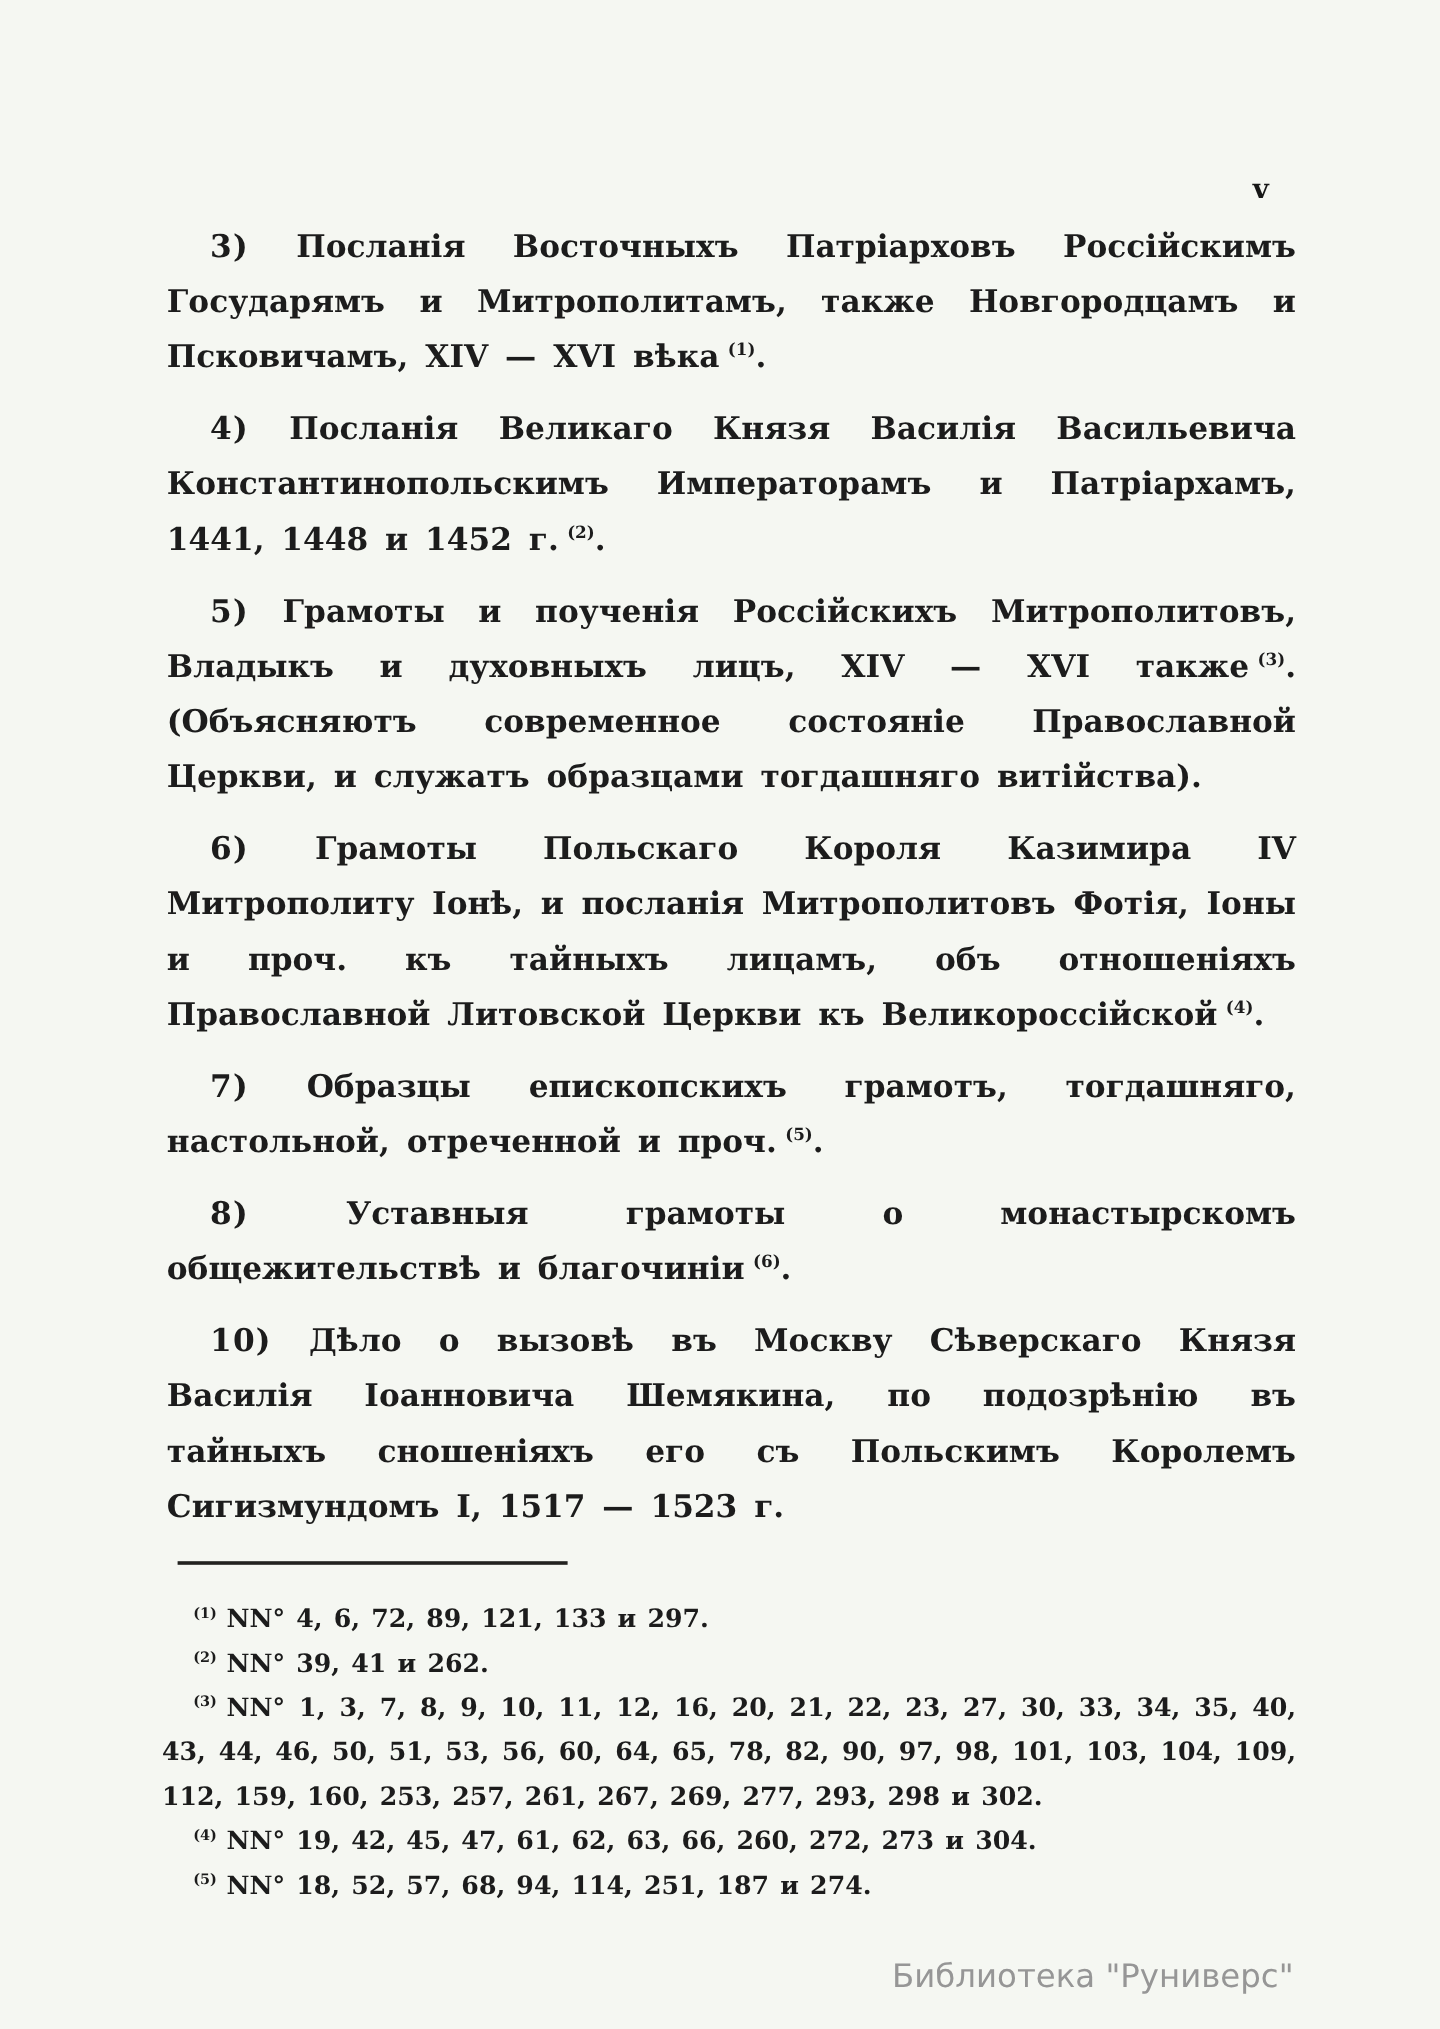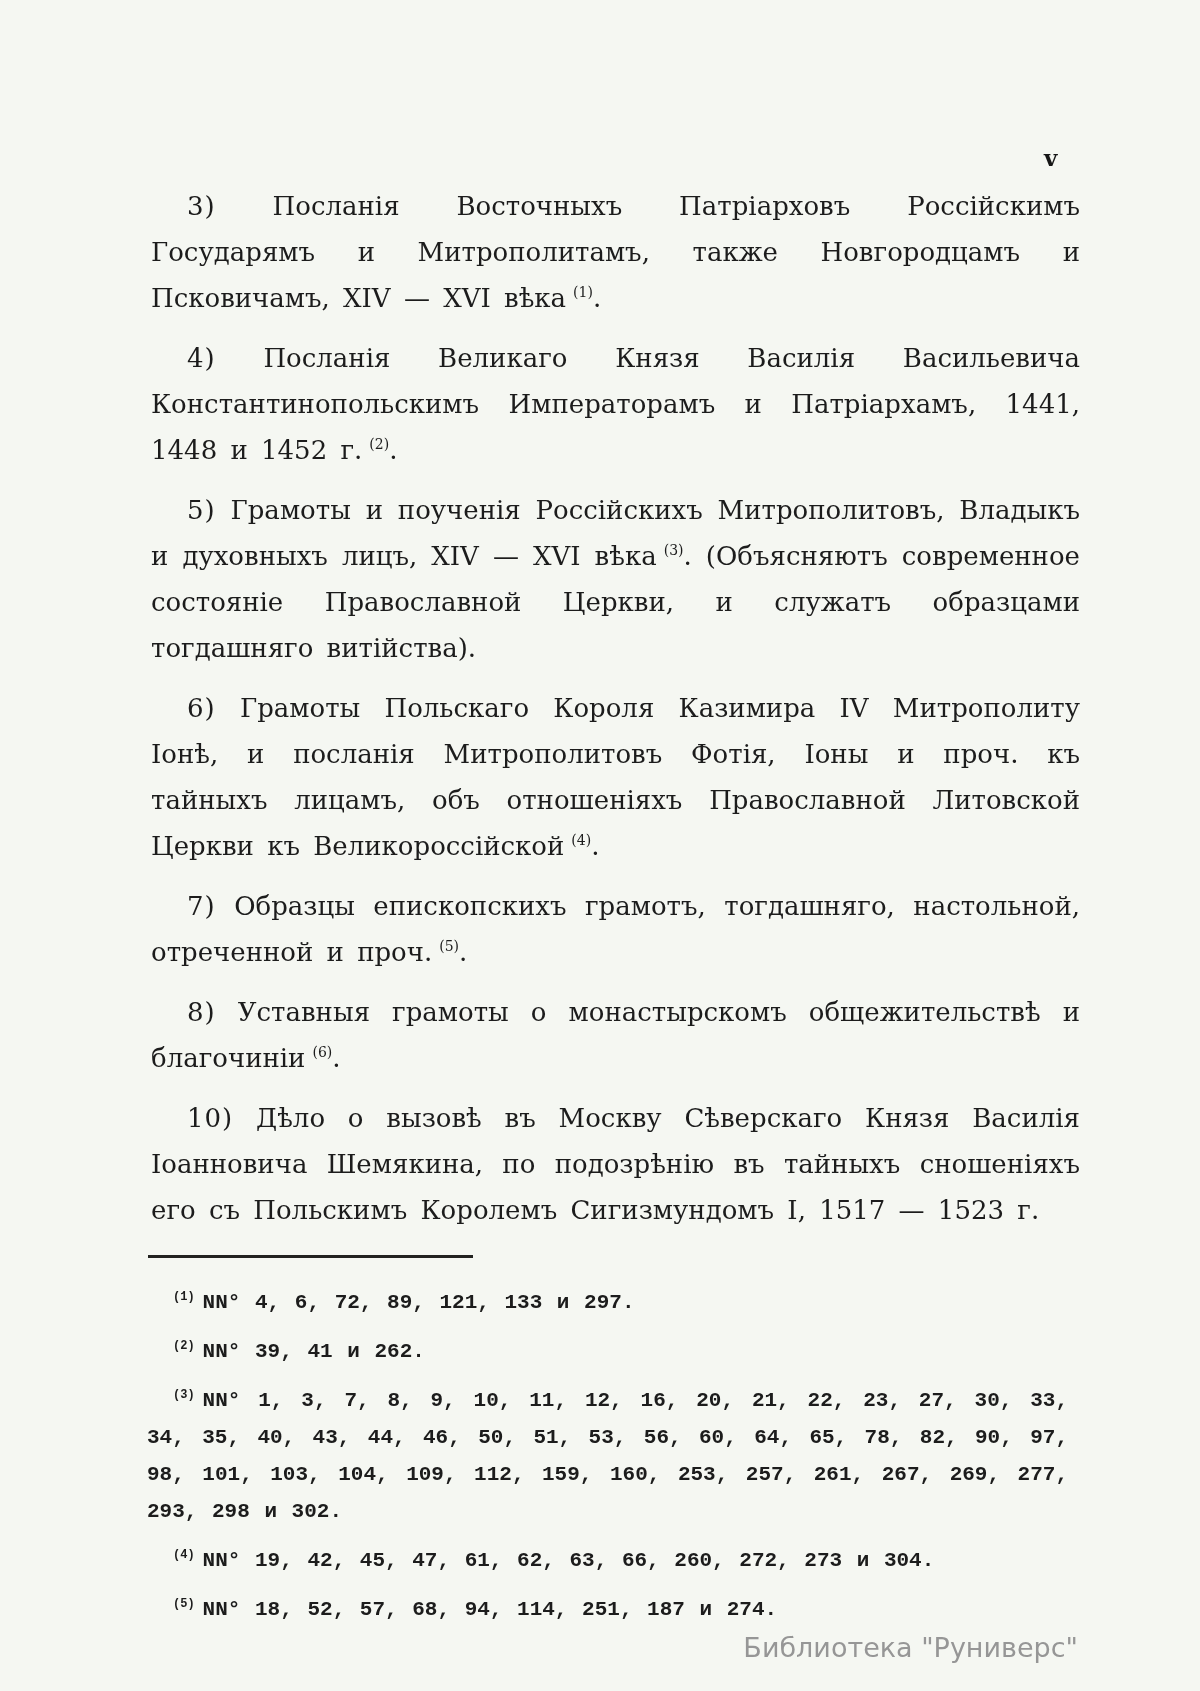--- a/index.html
+++ b/index.html
@@ -29,22 +29,23 @@
     position: absolute;
     top: 183px;
     left: 135px;
     width: 945px;
   }
   p.item {
     font-size: 26px;
     line-height: 46px;
     text-align: justify;
     text-indent: 36px;
-    margin: 0 0 14px 16px;
+    margin: 0 0 14px 4px;
     word-spacing: 5px;
+    font-weight: bold;
   }
   p.item .marker {
     letter-spacing: 1px;
   }
   sup.ref {
     font-size: 14px;
     line-height: 0;
     margin-left: 7px;
     vertical-align: super;
   }
@@ -53,23 +54,22 @@
     height: 3px;
     background: #222220;
     margin: 22px 0 26px 13px;
   }
   p.footnote {
     font-size: 21px;
     line-height: 37px;
     font-weight: bold;
     text-align: justify;
     text-indent: 26px;
-    margin: 12px;
+    margin: 0;
     word-spacing: 2px;
-    font-family: Liberation Mono, monospace;
   }
   sup.fn-marker {
     font-size: 12px;
     line-height: 0;
     margin-right: 8px;
     font-weight: bold;
     vertical-align: super;
   }
   .watermark {
     position: absolute;
@@ -85,21 +85,21 @@
 
 <div class="page">
   <div class="page-number">v</div>
 
   <main class="content">
     <section id="items">
   <p class="item"><span class="marker">3)</span> <span>Посланія Восточныхъ Патріарховъ Россійскимъ Государямъ и Митрополитамъ, также Новгородцамъ и Псковичамъ, XIV — XVI вѣка</span><sup class="ref">(1)</sup><span>.</span></p>
 
   <p class="item"><span class="marker">4)</span> <span>Посланія Великаго Князя Василія Васильевича Константинопольскимъ Императорамъ и Патріархамъ, 1441, 1448 и 1452 г.</span><sup class="ref">(2)</sup><span>.</span></p>
 
-  <p class="item"><span class="marker">5)</span> <span>Грамоты и поученія Россійскихъ Митрополитовъ, Владыкъ и духовныхъ лицъ, XIV — XVI вѣка</span><sup class="ref">(3)</sup><span>. (Объясняютъ современное состояніе Православной Церкви, и служатъ образцами тогдашняго витійства).</span></p>
+  <p class="item"><span class="marker">5)</span> <span>Грамоты и поученія Россійскихъ Митрополитовъ, Владыкъ и духовныхъ лицъ, XIV — XVI также</span><sup class="ref">(3)</sup><span>. (Объясняютъ современное состояніе Православной Церкви, и служатъ образцами тогдашняго витійства).</span></p>
 
   <p class="item"><span class="marker">6)</span> <span>Грамоты Польскаго Короля Казимира IV Митрополиту Іонѣ, и посланія Митрополитовъ Фотія, Іоны и проч. къ тайныхъ лицамъ, объ отношеніяхъ Православной Литовской Церкви къ Великороссійской</span><sup class="ref">(4)</sup><span>.</span></p>
 
   <p class="item"><span class="marker">7)</span> <span>Образцы епископскихъ грамотъ, тогдашняго, настольной, отреченной и проч.</span><sup class="ref">(5)</sup><span>.</span></p>
 
   <p class="item"><span class="marker">8)</span> <span>Уставныя грамоты о монастырскомъ общежительствѣ и благочиніи</span><sup class="ref">(6)</sup><span>.</span></p>
 
 
   <p class="item"><span class="marker">10)</span> <span>Дѣло о вызовѣ въ Москву Сѣверскаго Князя Василія Іоанновича Шемякина, по подозрѣнію въ тайныхъ сношеніяхъ его съ Польскимъ Королемъ Сигизмундомъ I, 1517 — 1523 г.</span></p>
 </section>

